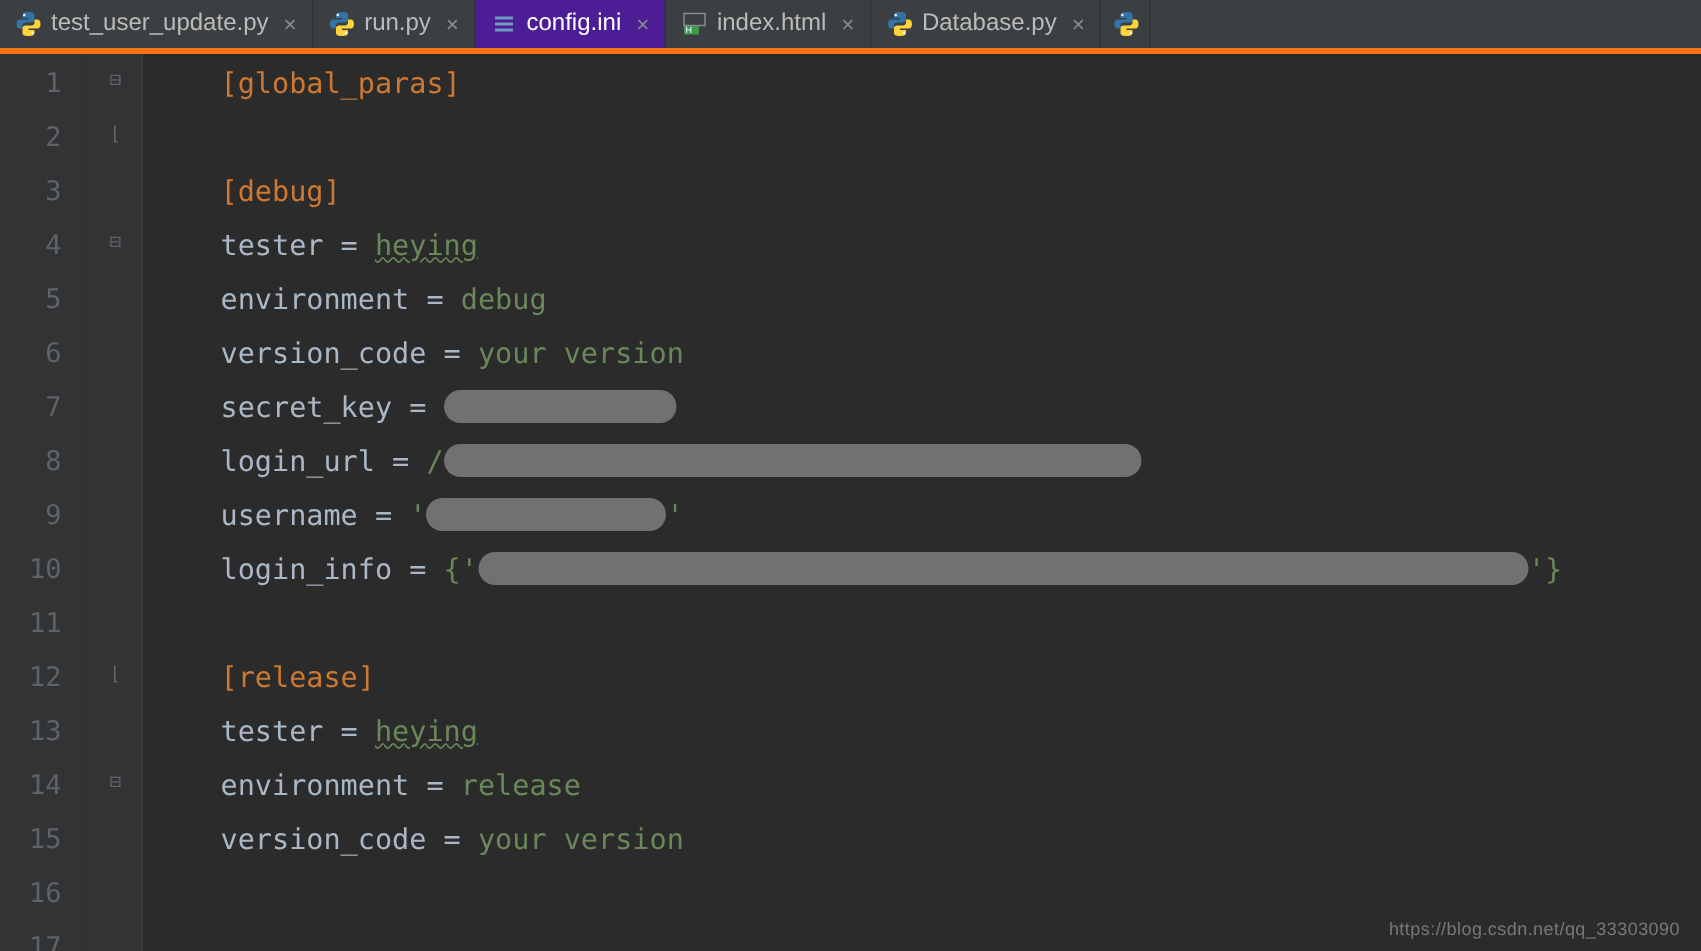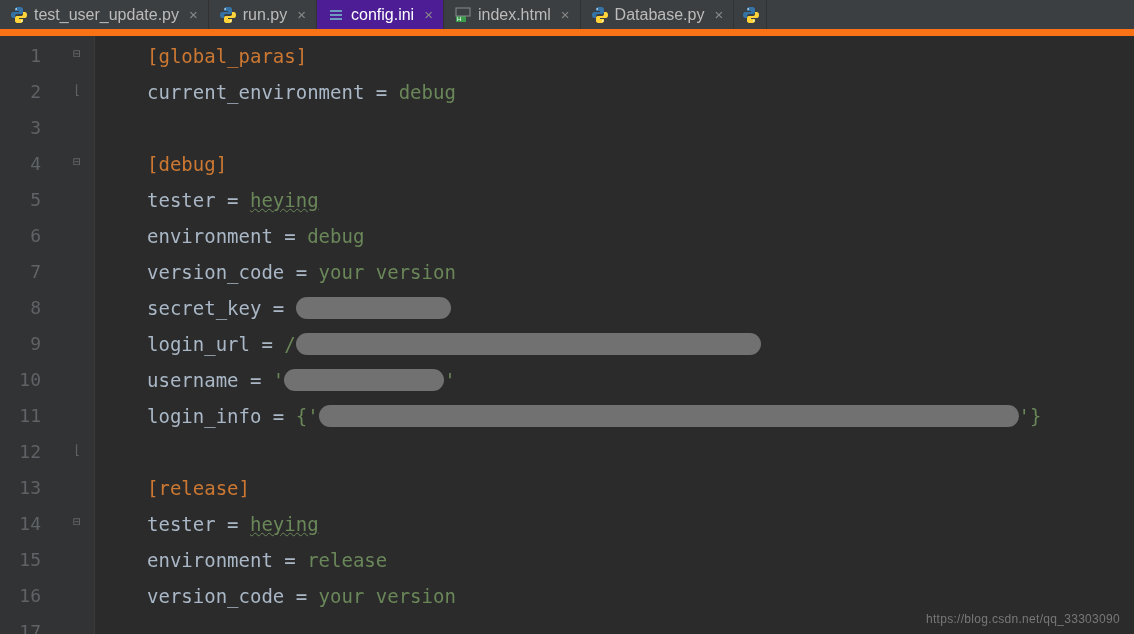--- a/index.html
+++ b/index.html
@@ -11,21 +11,21 @@
     width: 1134px;
     height: 634px;
     overflow: hidden;
     position: relative;
   }
   .tab-bar {
     display: flex;
     background: #3c3f41;
     height: 36px;
     align-items: stretch;
-    border-bottom: 7px solid #f97316;
+    border-bottom: 4px solid #f97316;
   }
   .tab {
     display: flex;
     align-items: center;
     padding: 0 10px;
     gap: 6px;
     background: #3c3f41;
     border-right: 1px solid #323232;
     color: #bbbbbb;
     font-family: -apple-system, 'Segoe UI', Arial, sans-serif;
@@ -210,21 +210,20 @@
     <div class="indent-line"></div>
     <div class="fold-mark" style="top:0px;">⊟</div>
     <div class="fold-mark" style="top:36px;">⌊</div>
     <div class="fold-mark" style="top:108px;">⊟</div>
     <div class="fold-mark" style="top:396px;">⌊</div>
     <div class="fold-mark" style="top:468px;">⊟</div>
   </div>
 
   <div class="code">
     <div class="line"><span class="orange">[global_paras]</span></div>
-    <div class="line"><span class="key">current_environment</span><span class="eq"> = </span><span class="green">debug</span></div>
     <div class="line"></div>
     <div class="line"><span class="orange">[debug]</span></div>
     <div class="line"><span class="key">tester</span><span class="eq"> = </span><span class="green underline">heying</span></div>
     <div class="line"><span class="key">environment</span><span class="eq"> = </span><span class="green">debug</span></div>
     <div class="line"><span class="key">version_code</span><span class="eq"> = </span><span class="green">your version</span></div>
     <div class="line"><span class="key">secret_key</span><span class="eq"> = </span><span class="redact" style="width:155px;"></span></div>
     <div class="line"><span class="key">login_url</span><span class="eq"> = </span><span class="green">/</span><span class="redact" style="width:465px;"></span></div>
     <div class="line"><span class="key">username</span><span class="eq"> = </span><span class="green">'</span><span class="redact" style="width:160px;"></span><span class="green">'</span></div>
     <div class="line"><span class="key">login_info</span><span class="eq"> = </span><span class="dict">{'</span><span class="redact" style="width:700px;"></span><span class="dict">'}</span></div>
     <div class="line"></div>

